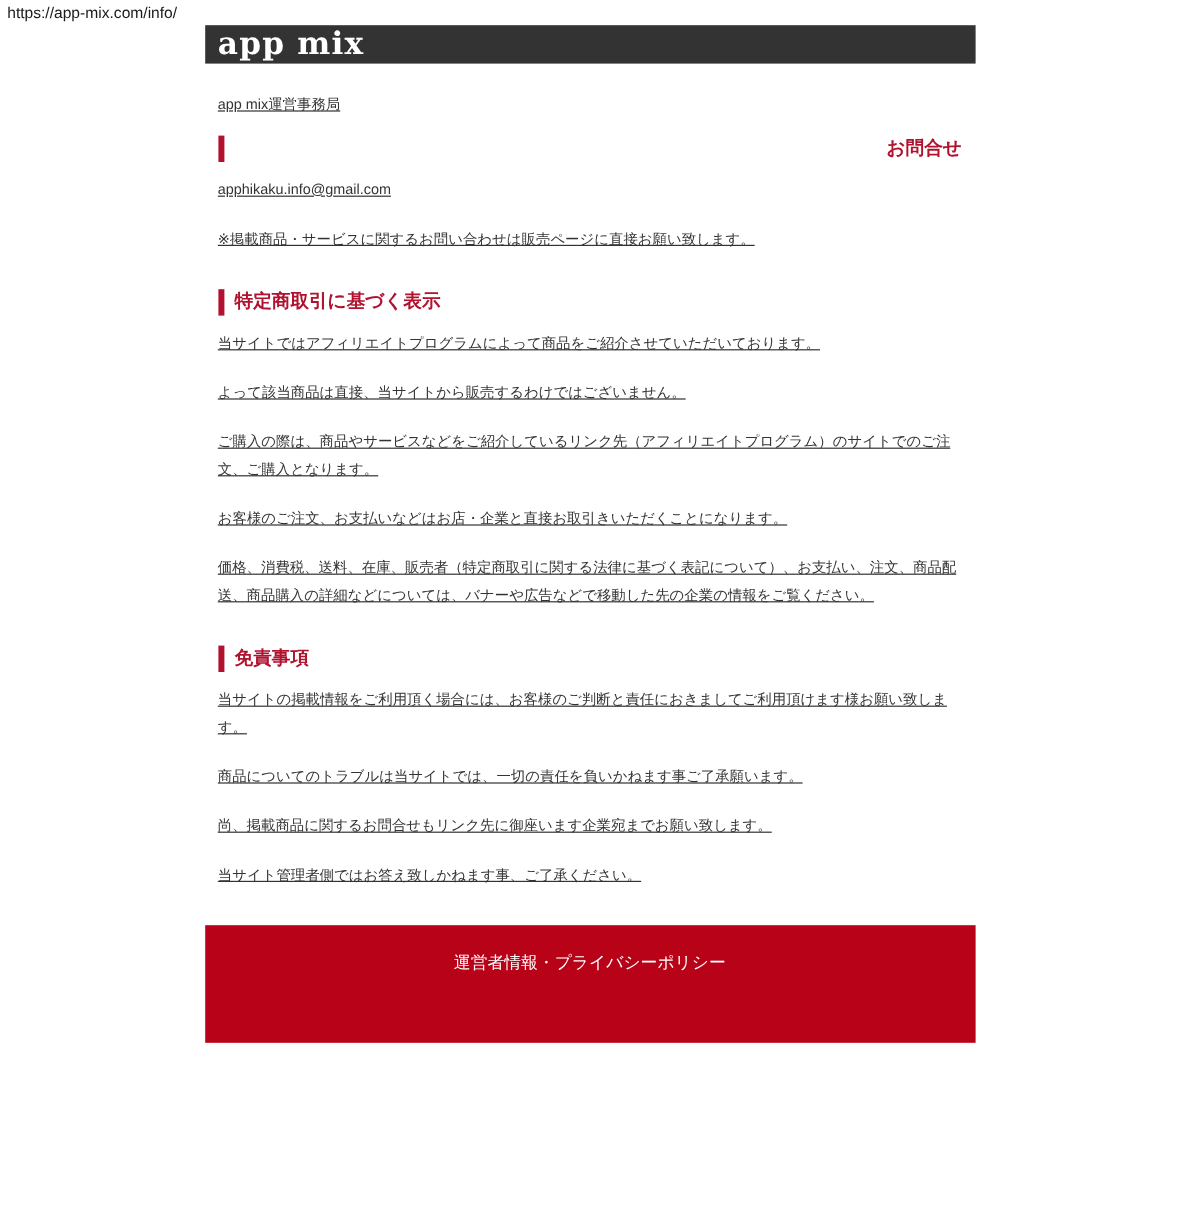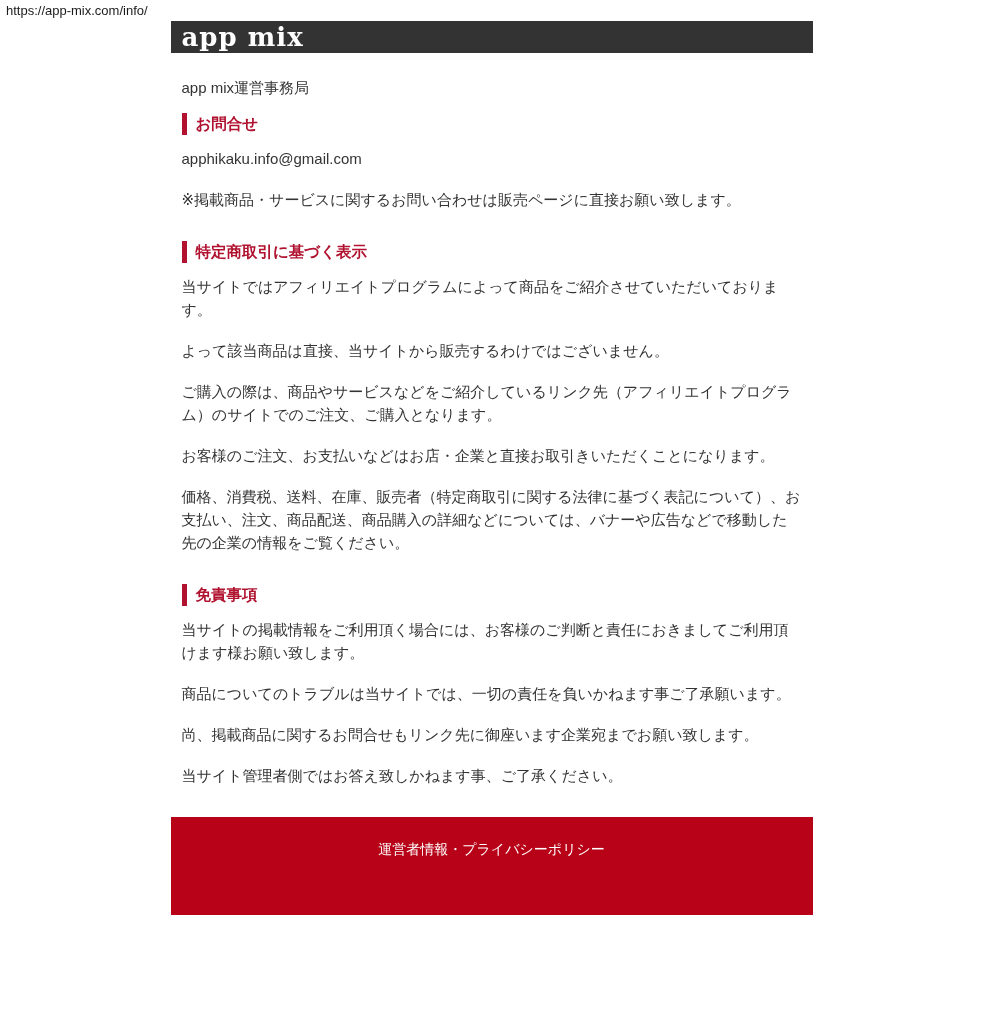--- a/index.html
+++ b/index.html
@@ -39,37 +39,38 @@
     font-weight: bold;
     font-size: 26px;
     letter-spacing: 1px;
     cursor: pointer;
   }
 
   main { padding: 0 11px; }
 
   p {
     margin: 0 0 18px 0;
-    font-size: 15px;
+    font-size: 12px;
     line-height: 23px;
     color: #333333;
+    text-decoration: underline;
   }
 
   .operator { margin: 23px 0 0 0; }
 
   h2.section-heading {
     margin: 30px 0 12px 0;
     font-size: 15.5px;
     font-weight: bold;
     color: #b0122f;
     border-left: 5px solid #b0122f;
     padding-left: 9px;
     line-height: 22px;
   }
-  h2.section-heading.first { margin-top: 14px; }
+  h2.section-heading.first { margin-top: 14px; text-align: right; }
 
   .page-footer {
     margin-top: 30px;
     height: 98px;
     background: #b70217;
     text-align: center;
     padding-top: 23px;
   }
   .footer-link {
     display: inline-block;

